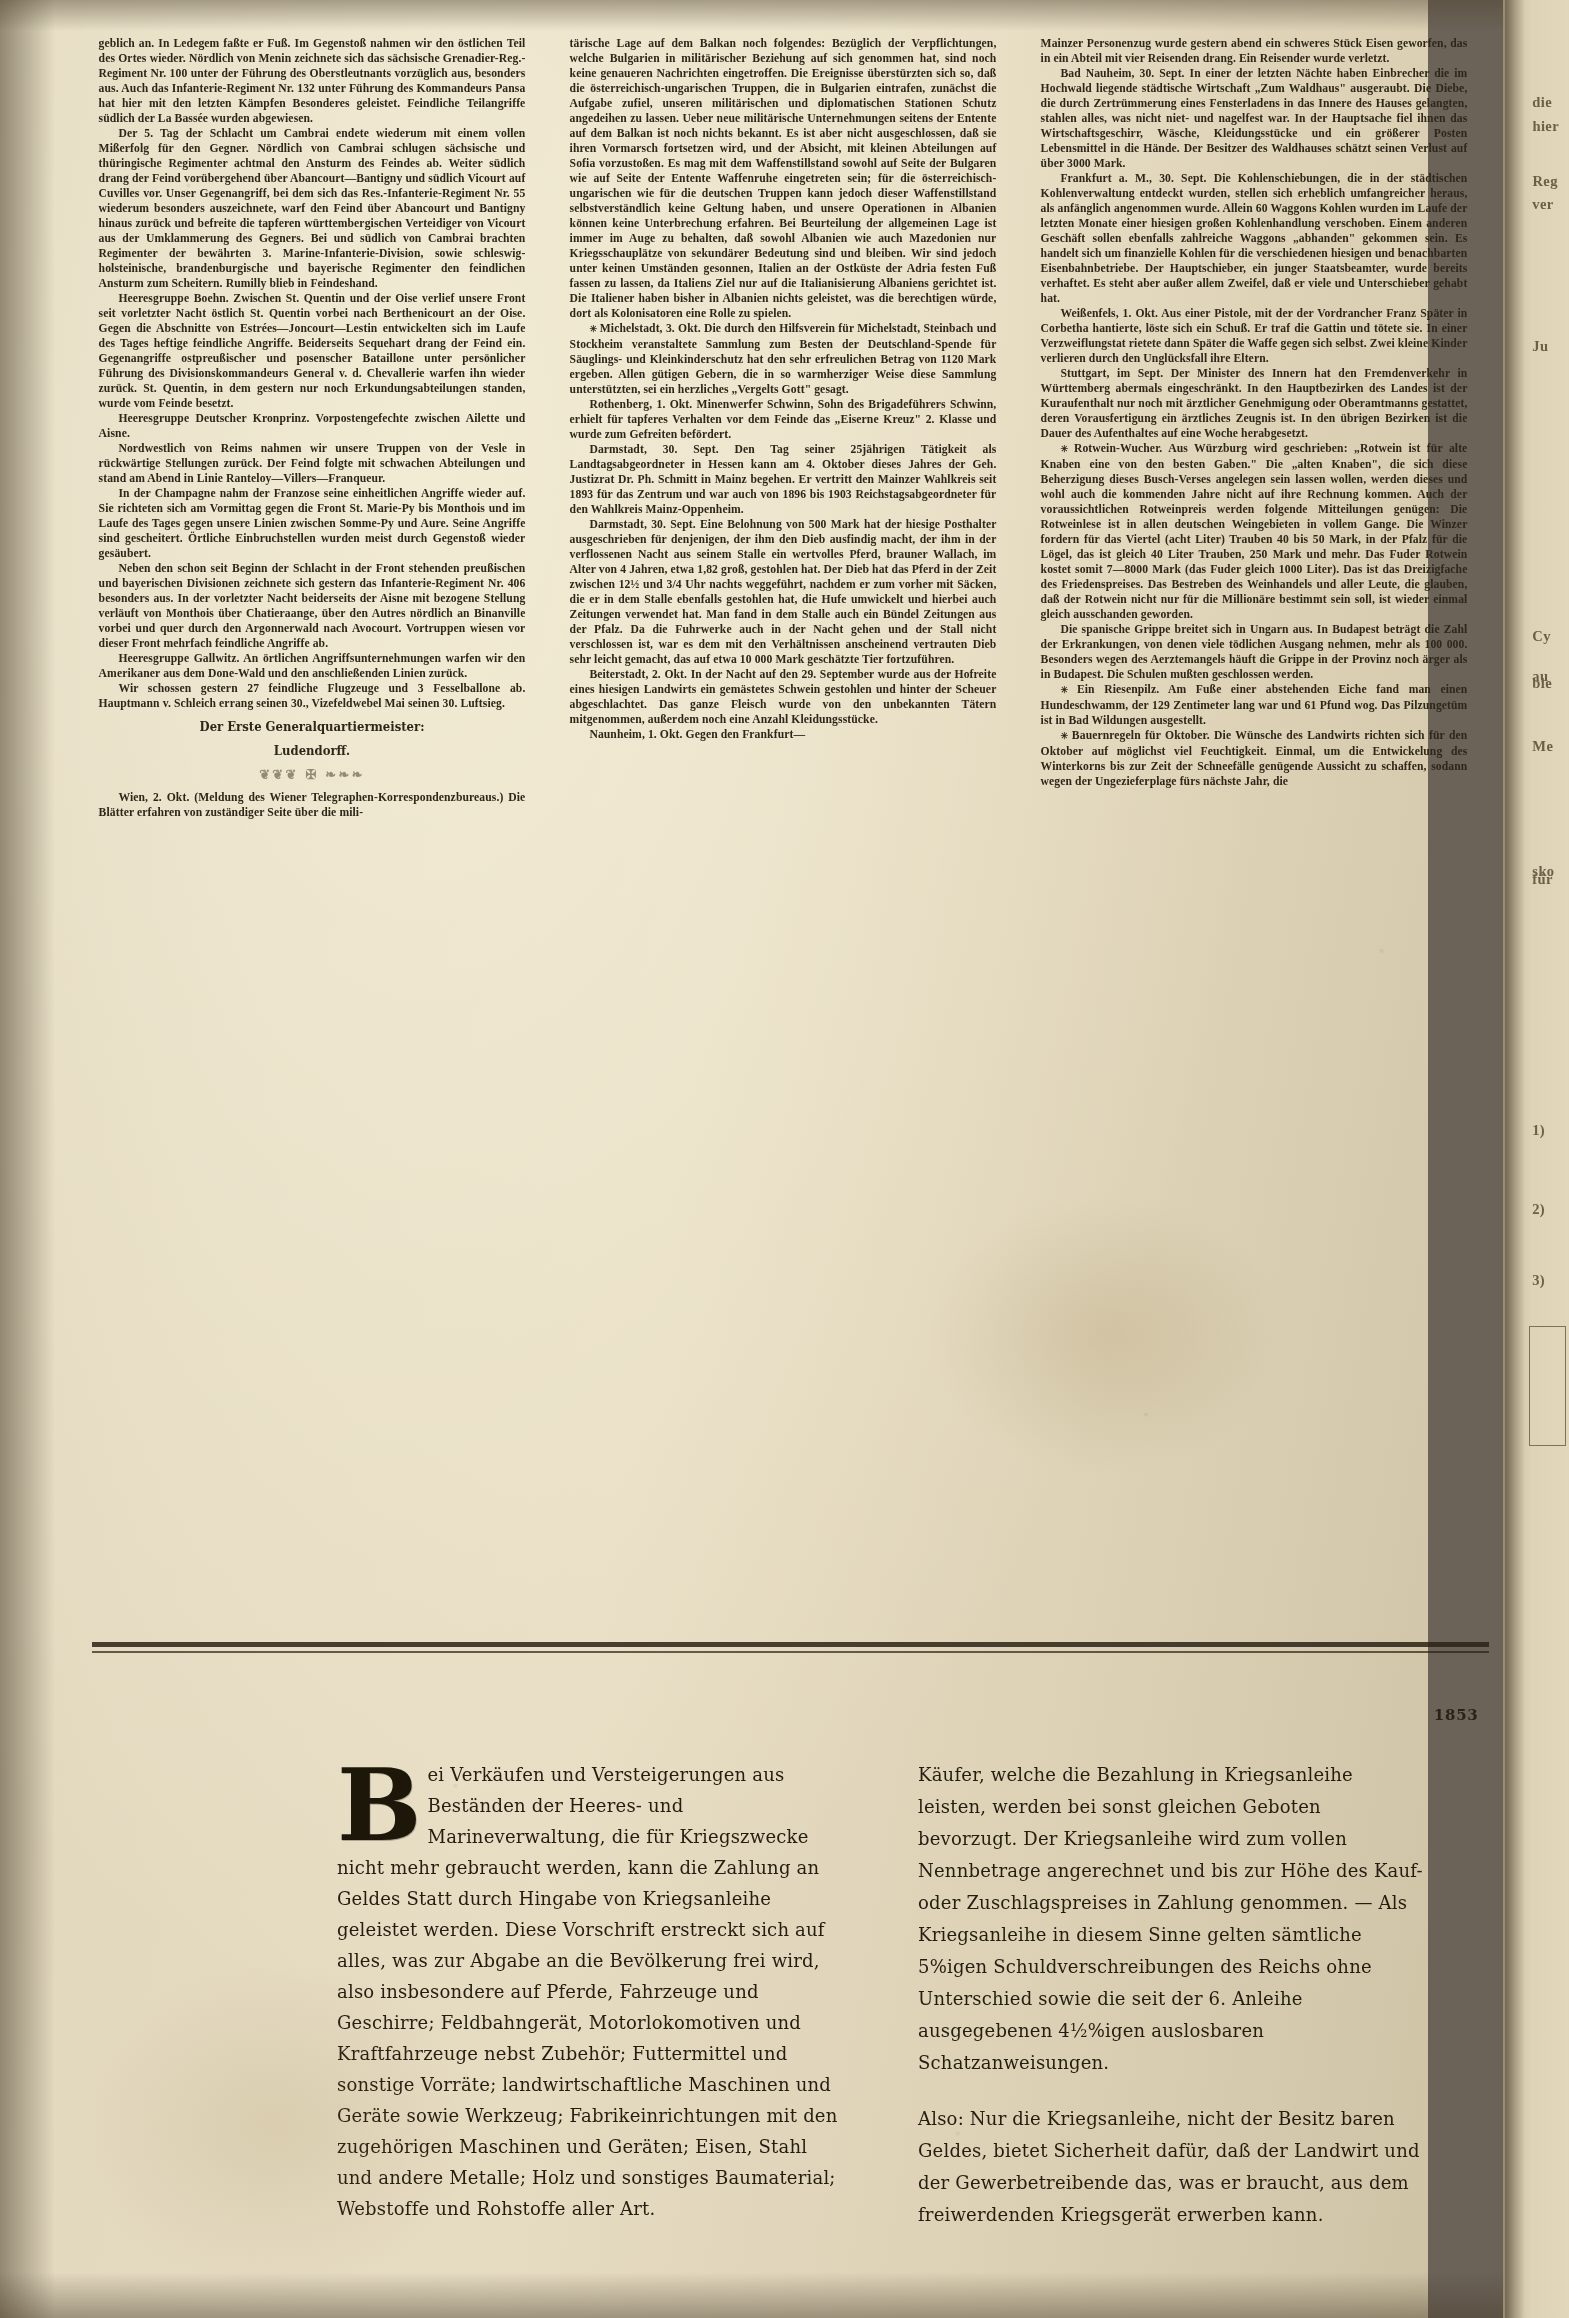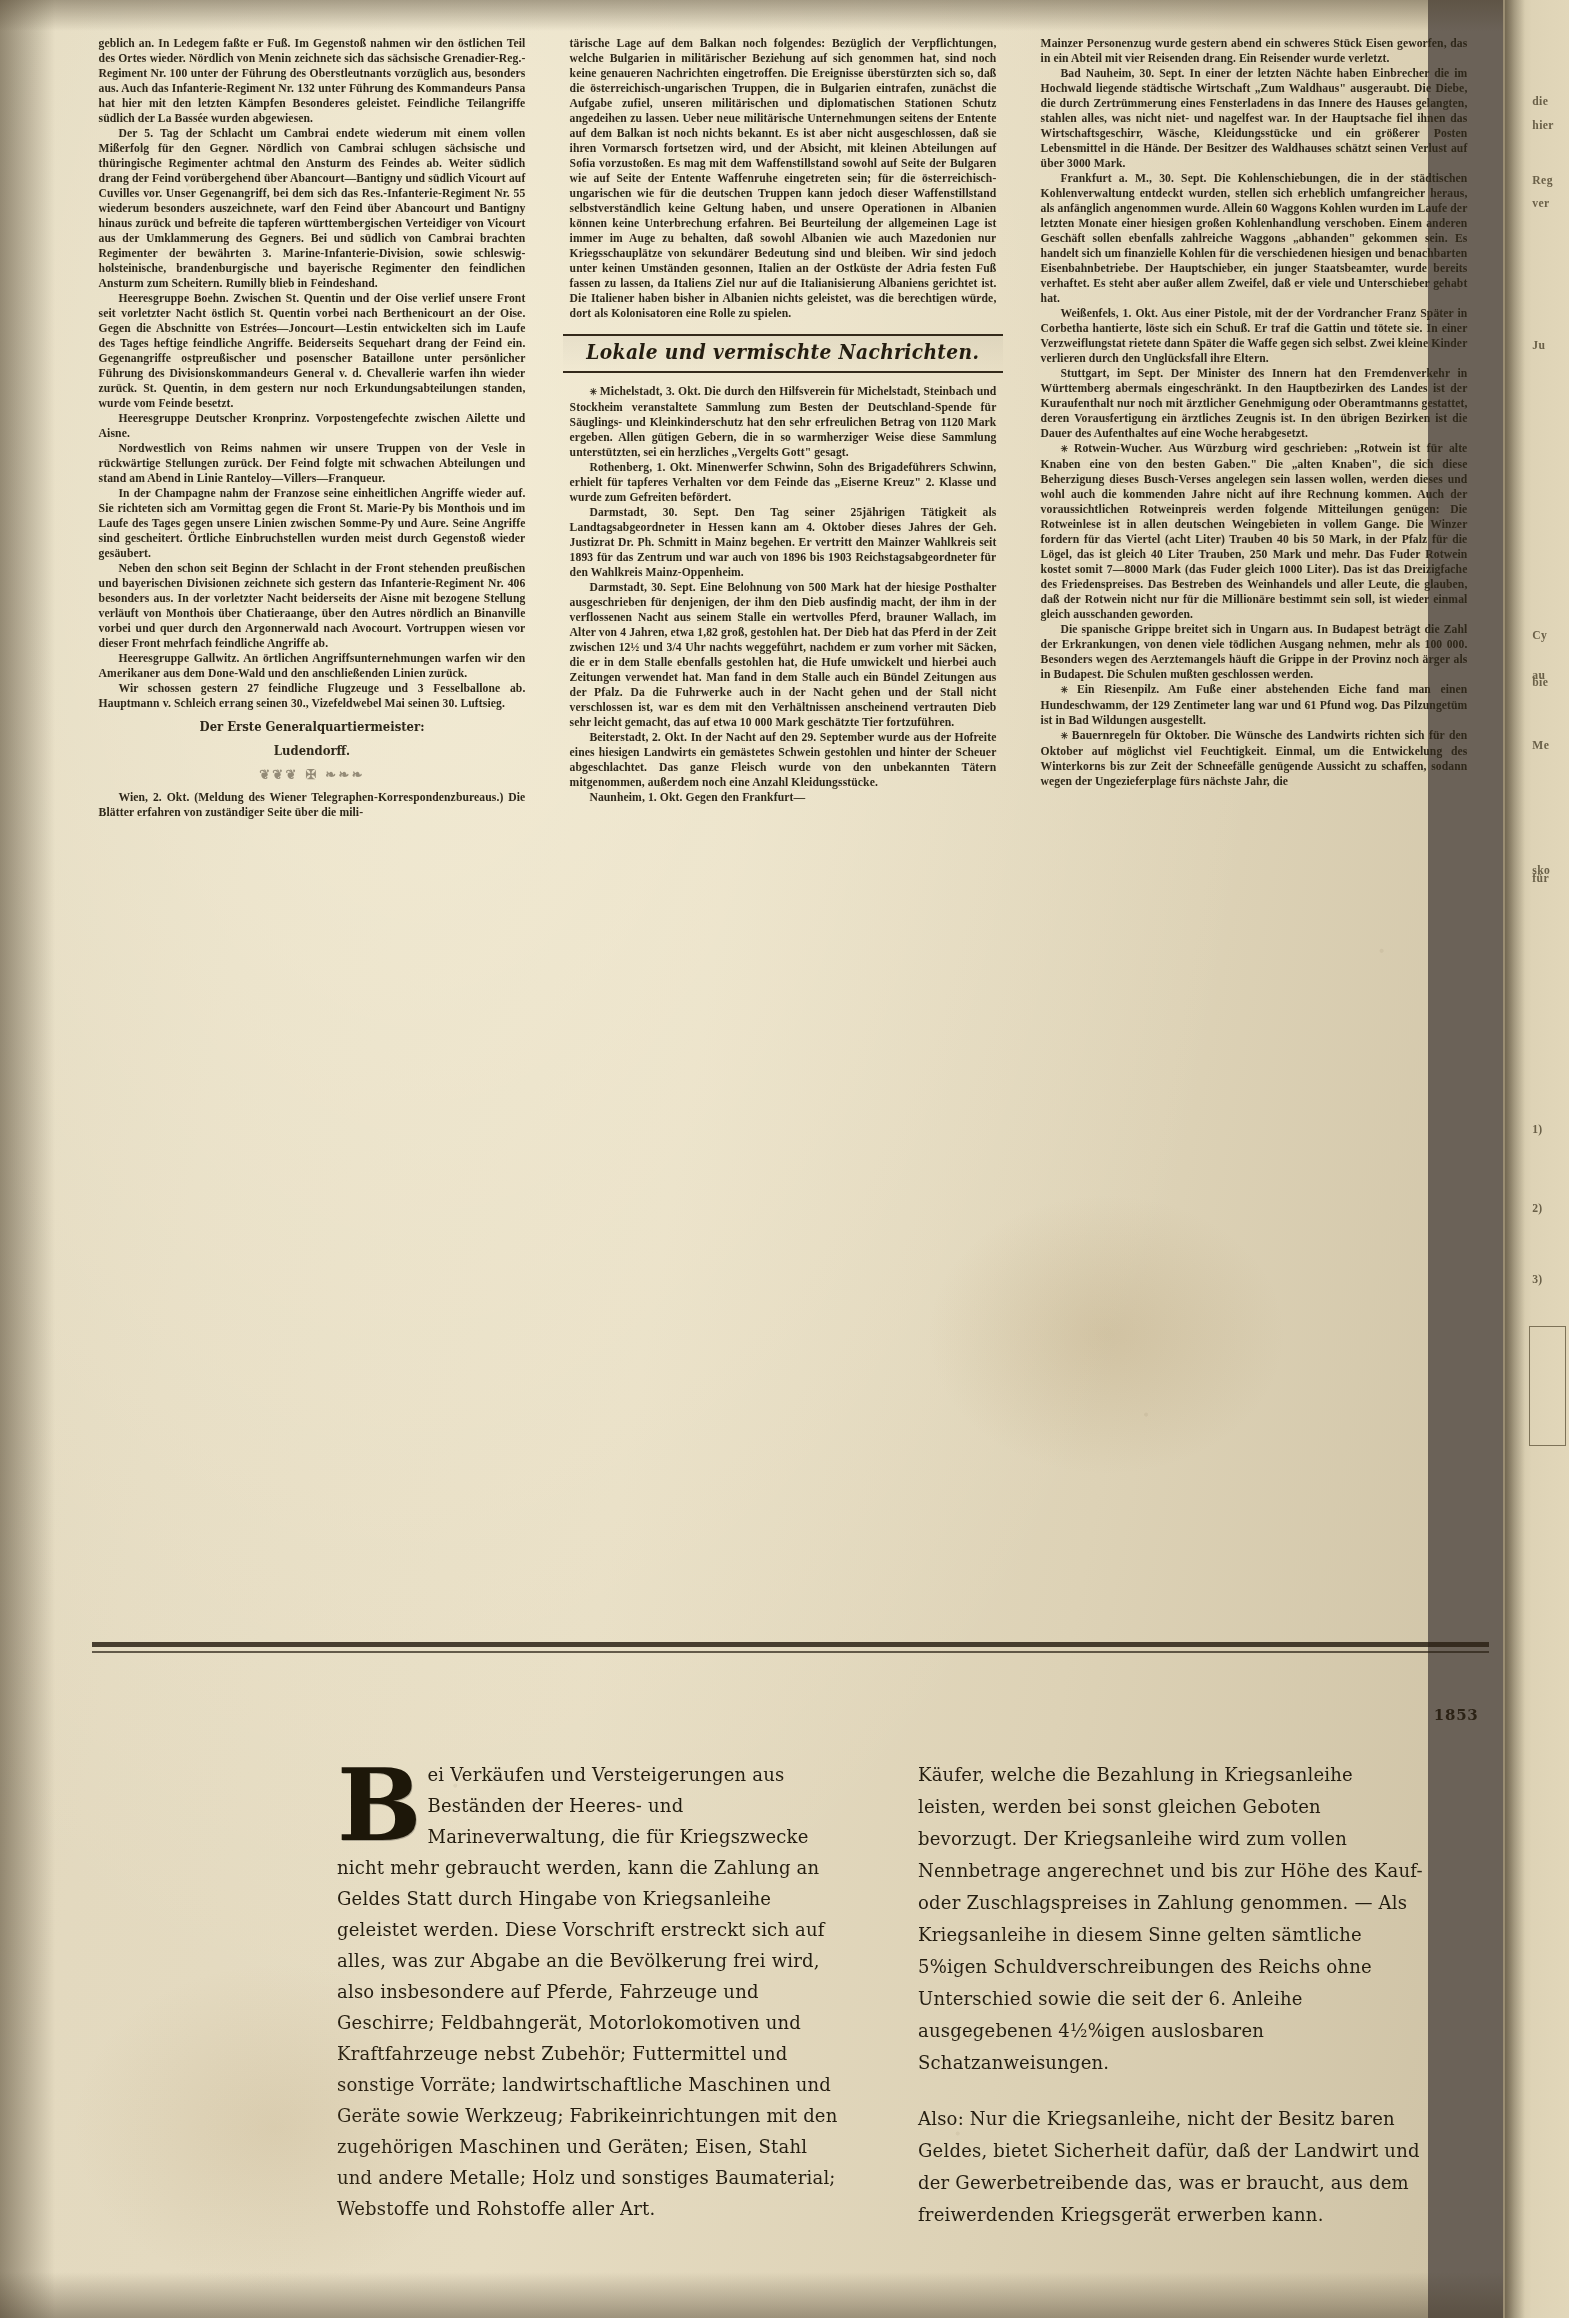--- a/index.html
+++ b/index.html
@@ -45,21 +45,21 @@
     overflow: hidden;
   }
   .next-page .gutter-shadow {
     position: absolute; left: 0; top: 0; width: 20.4px; height: 100%;
     background: linear-gradient(to right, rgba(60,50,34,0.55), rgba(60,50,34,0));
   }
   .next-page .snip {
     position: absolute;
     left: 27px;
     font-family: "Liberation Serif", serif;
-    font-size: 12px;
+    font-size: 15px;
     color: #6a6048;
     letter-spacing: 0.4px;
   }
   .next-page .snip-box {
     position: absolute;
     left: 23.5px;
     width: 35px;
     border: 1.6px solid #7d7258;
     height: 118px;
   }
@@ -272,23 +272,20 @@
         <div class="sig fraktur">Ludendorff.</div>
 
         <div class="ornament fraktur">❦❦❦  ✠ ❧❧❧</div>
 
         <p class="body fraktur">Wien, 2. Okt. (Meldung des Wiener Telegraphen-Korrespondenzbureaus.) Die Blätter erfahren von zuständiger Seite über die mili-</p>
       </div>
 
       <div class="col col2">
         <p class="body fraktur noindent">tärische Lage auf dem Balkan noch folgendes: Bezüglich der Verpflichtungen, welche Bulgarien in militärischer Beziehung auf sich genommen hat, sind noch keine genaueren Nachrichten eingetroffen. Die Ereignisse überstürzten sich so, daß die österreichisch-ungarischen Truppen, die in Bulgarien eintrafen, zunächst die Aufgabe zufiel, unseren militärischen und diplomatischen Stationen Schutz angedeihen zu lassen. Ueber neue militärische Unternehmungen seitens der Entente auf dem Balkan ist noch nichts bekannt. Es ist aber nicht ausgeschlossen, daß sie ihren Vormarsch fortsetzen wird, und der Absicht, mit kleinen Abteilungen auf Sofia vorzustoßen. Es mag mit dem Waffenstillstand sowohl auf Seite der Bulgaren wie auf Seite der Entente Waffenruhe eingetreten sein; für die österreichisch-ungarischen wie für die deutschen Truppen kann jedoch dieser Waffenstillstand selbstverständlich keine Geltung haben, und unsere Operationen in Albanien können keine Unterbrechung erfahren. Bei Beurteilung der allgemeinen Lage ist immer im Auge zu behalten, daß sowohl Albanien wie auch Mazedonien nur Kriegsschauplätze von sekundärer Bedeutung sind und bleiben. Wir sind jedoch unter keinen Umständen gesonnen, Italien an der Ostküste der Adria festen Fuß fassen zu lassen, da Italiens Ziel nur auf die Italianisierung Albaniens gerichtet ist. Die Italiener haben bisher in Albanien nichts geleistet, was die berechtigen würde, dort als Kolonisatoren eine Rolle zu spielen.</p>
 
-        <div class="section-head">
-          <span class="fraktur">Lokale und vermischte Nachrichten.</span>
-        </div>
 
         <p class="body fraktur">
           <span class="dateline placestar">Michelstadt, 3. Okt.</span><span> Die durch den Hilfsverein für Michelstadt, Steinbach und Stockheim veranstaltete Sammlung zum Besten der Deutschland-Spende für Säuglings- und Kleinkinderschutz hat den sehr erfreulichen Betrag von 1120 Mark ergeben. Allen gütigen Gebern, die in so warmherziger Weise diese Sammlung unterstützten, sei ein herzliches „Vergelts Gott" gesagt.</span>
         </p>
         <p class="body fraktur">
           <span class="dateline">Rothenberg, 1. Okt.</span><span> Minenwerfer Schwinn, Sohn des Brigadeführers Schwinn, erhielt für tapferes Verhalten vor dem Feinde das „Eiserne Kreuz" 2. Klasse und wurde zum Gefreiten befördert.</span>
         </p>
         <p class="body fraktur">
           <span class="dateline">Darmstadt, 30. Sept.</span><span> Den Tag seiner 25jährigen Tätigkeit als Landtagsabgeordneter in Hessen kann am 4. Oktober dieses Jahres der Geh. Justizrat Dr. Ph. Schmitt in Mainz begehen. Er vertritt den Mainzer Wahlkreis seit 1893 für das Zentrum und war auch von 1896 bis 1903 Reichstagsabgeordneter für den Wahlkreis Mainz-Oppenheim.</span>
         </p>

